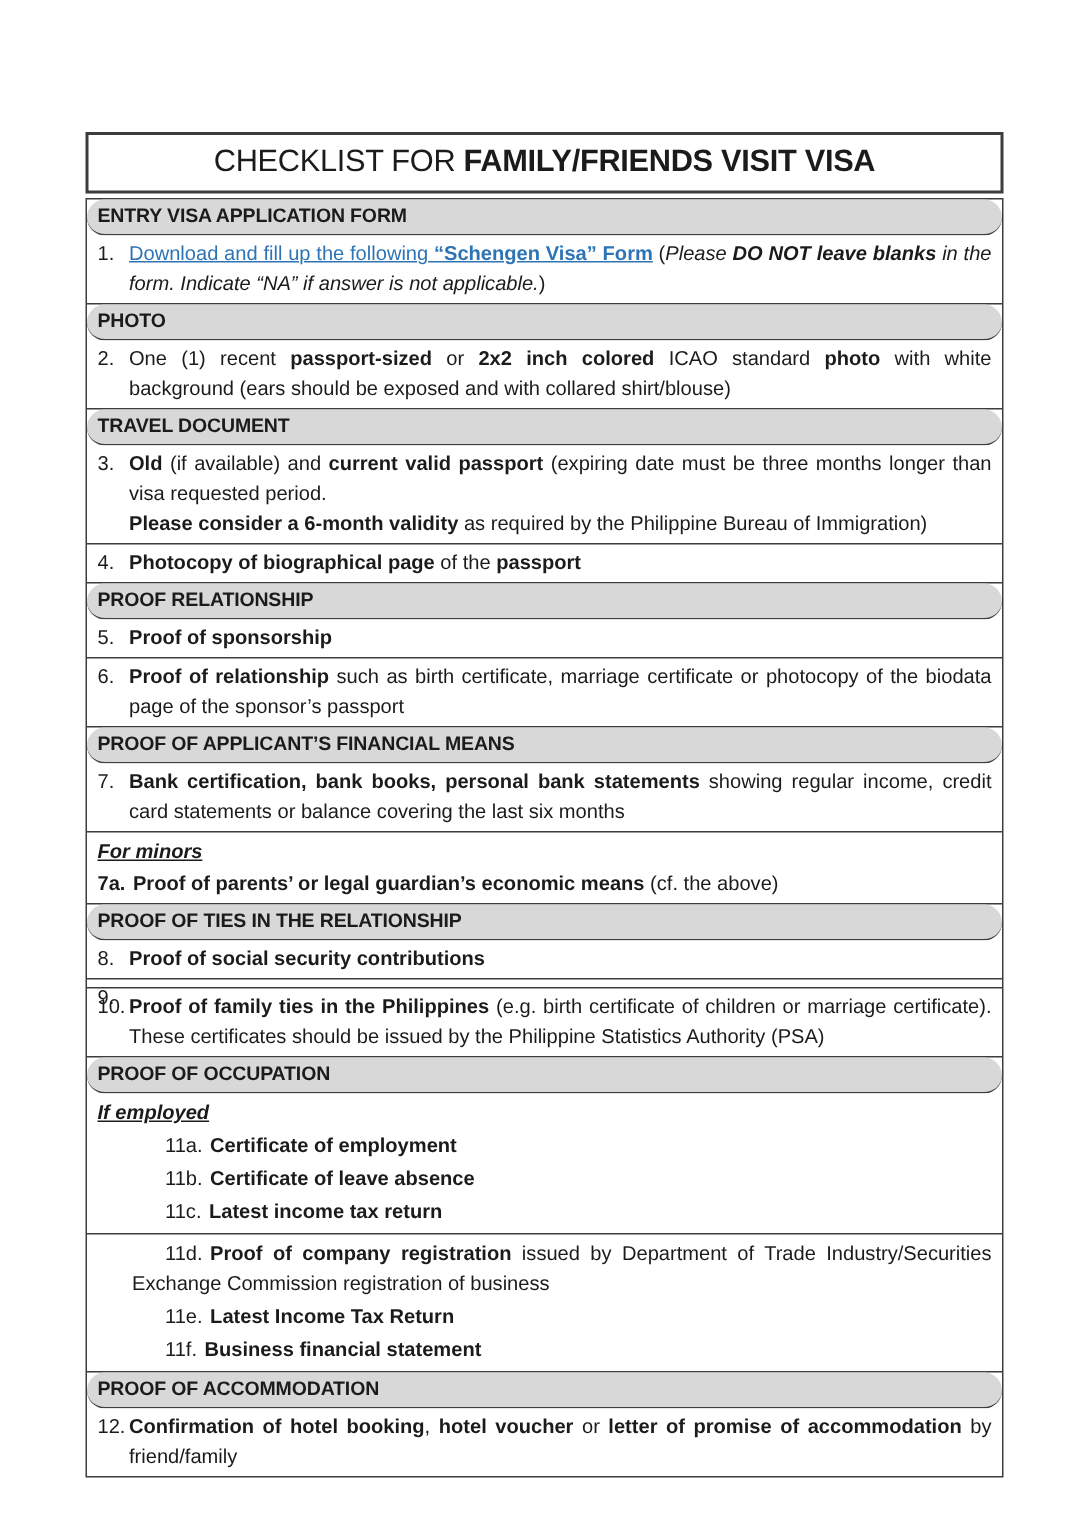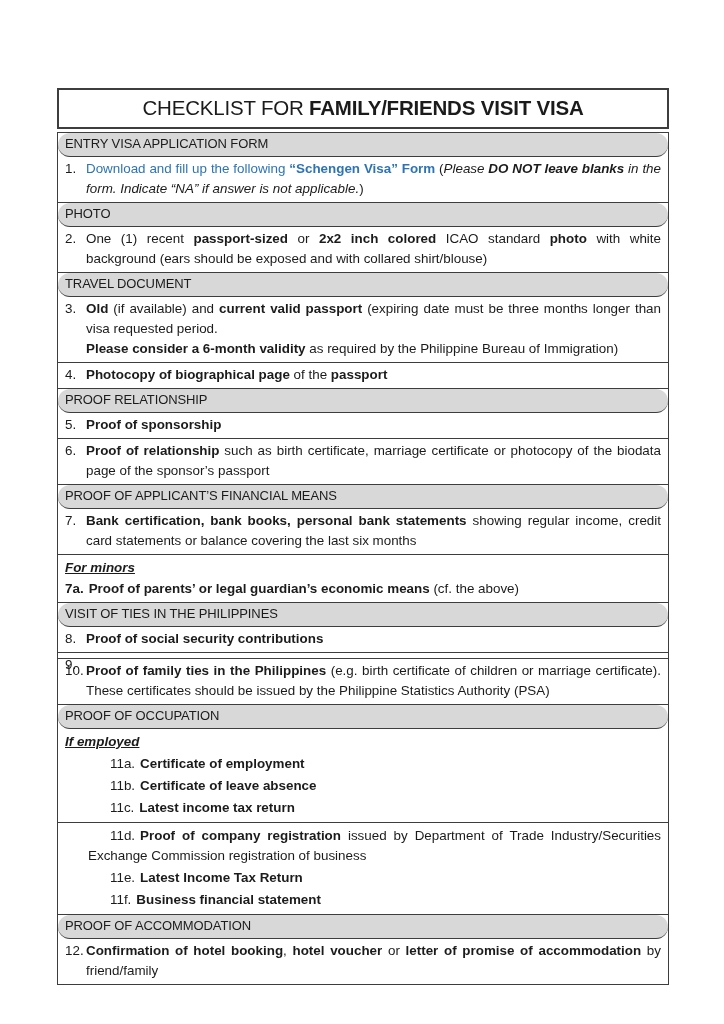--- a/index.html
+++ b/index.html
@@ -19,28 +19,28 @@
   .title-box{
     border:2px solid var(--border);
     text-align:center;font-size:20.5px;letter-spacing:-0.2px;
     padding:6px 4px 7px;margin-bottom:3px;
   }
   .title-box .b{font-weight:bold;margin-top:14px;}
   .tbl{border:1.5px solid var(--border);border-top-width:1px;}
   .row{border-bottom:1px solid var(--border);padding:2px 7px 3px;font-size:13.4px;line-height:20px;}
   .row:last-child{border-bottom:none;}
   .row.hdr{
-    background:var(--header-bg);font-weight:normal;font-size:13px;
+    background:var(--header-bg);font-weight:bold;font-size:13px;
     line-height:16px;padding:3px 7px 4px;letter-spacing:-0.1px;border-radius:12px;
   }
   .ibody{position:relative;padding-left:21px;text-align:justify;}
   .num{position:absolute;left:0;top:0;}
   .b{font-weight:bold;}
   .i{font-style:italic;}
-  .link{color:var(--link);cursor:pointer;}
+  .link{color:var(--link);text-decoration:underline;cursor:pointer;}
   .grplabel{font-weight:bold;font-style:italic;text-decoration:underline;padding:1px 0 1px;}
   .subitem{text-align:justify;}
   .subitem.indented{padding-left:23px;text-indent:22px;padding-top:1px;padding-bottom:1px;}
   .subitem.flush{padding-left:0;text-indent:0;}
   .num-inline{margin-right:5px;}
 </style>
 </head>
 <body>
 
 <div class="doc">
@@ -71,21 +71,21 @@
         <div class="ibody"><span class="num">6.</span><span class="b">Proof of relationship</span><span> such as birth certificate, marriage certificate or photocopy of the biodata page of the sponsor’s passport</span></div>
       </div>
       <div class="row hdr"><span>PROOF OF APPLICANT’S FINANCIAL MEANS</span></div>
       <div class="row item">
         <div class="ibody"><span class="num">7.</span><span class="b">Bank certification, bank books, personal bank statements</span><span> showing regular income, credit card statements or balance covering the last six months</span></div>
       </div>
       <div class="row grp">
         <div class="grplabel">For minors</div>
         <div class="subitem flush"><span class="num-inline b">7a.</span><span class="b">Proof of parents’ or legal guardian’s economic means</span><span> (cf. the above)</span></div>
       </div>
-      <div class="row hdr"><span>VISIT OF TIES IN THE PHILIPPINES</span></div>
+      <div class="row hdr"><span>PROOF OF TIES IN THE RELATIONSHIP</span></div>
       <div class="row item">
         <div class="ibody"><span class="num">8.</span><span class="b">Proof of social security contributions</span></div>
       </div>
       <div class="row item">
         <div class="ibody"><span class="num">9.</span></div>
       </div>
       <div class="row item">
         <div class="ibody"><span class="num">10.</span><span class="b">Proof of family ties in the Philippines</span><span> (e.g. birth certificate of children or marriage certificate). These certificates should be issued by the Philippine Statistics Authority (PSA)</span></div>
       </div>
       <div class="row hdr"><span>PROOF OF OCCUPATION</span></div>

